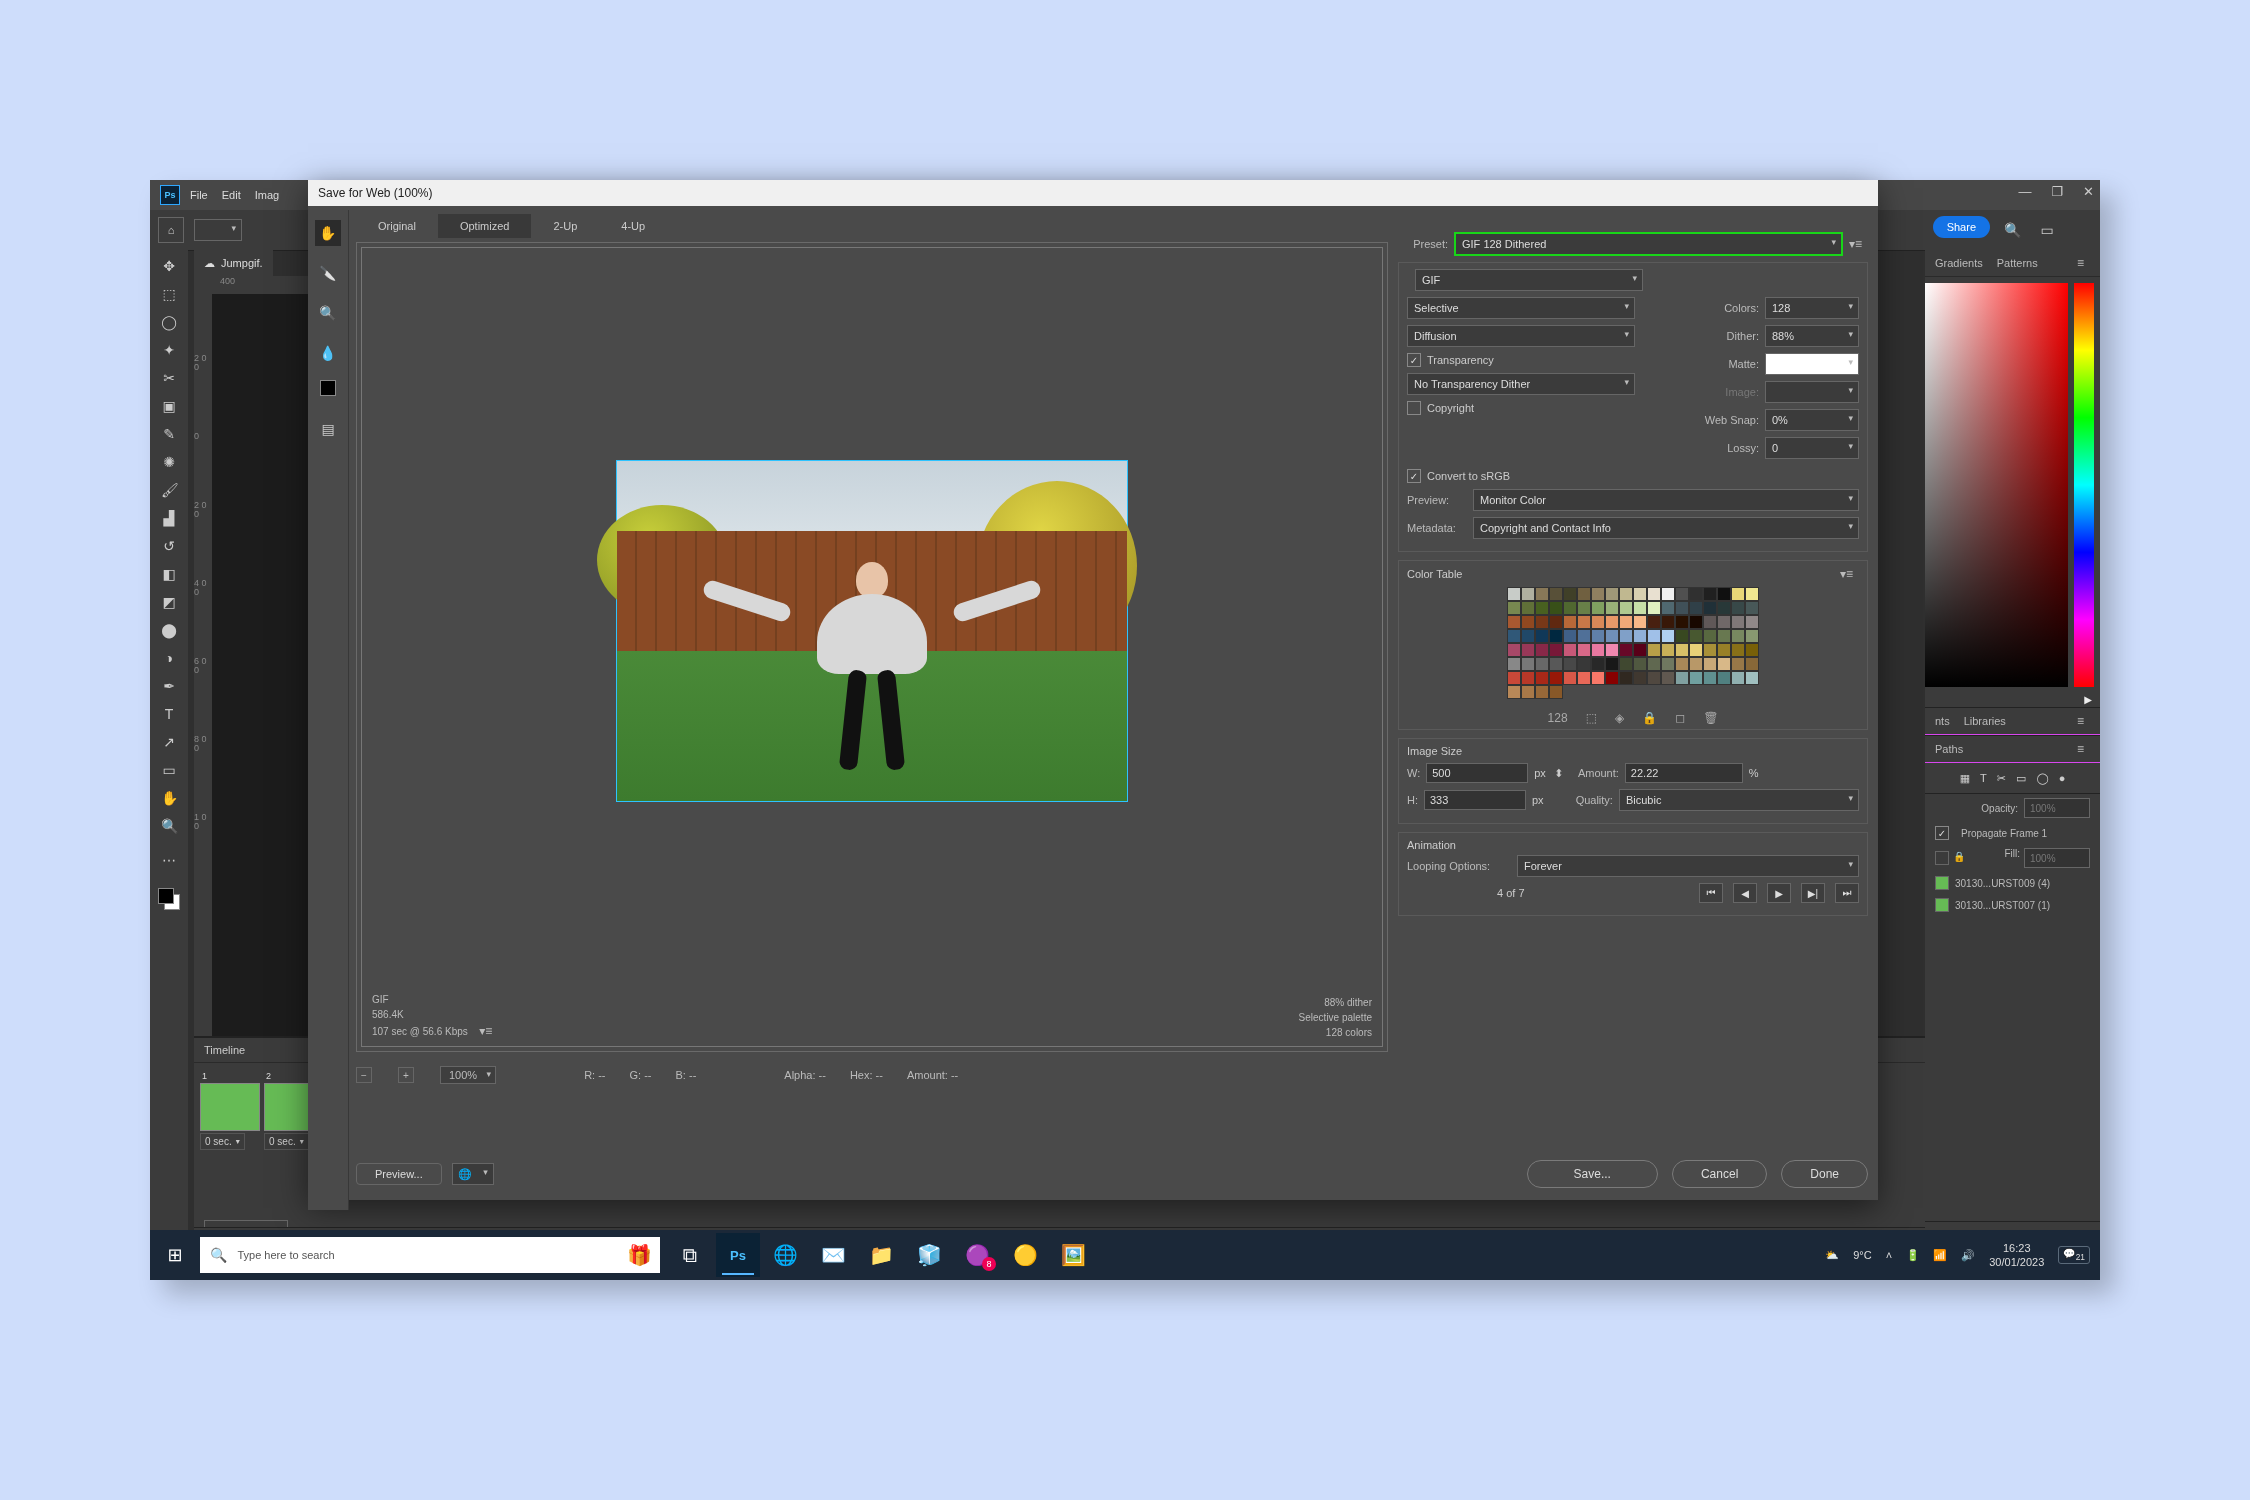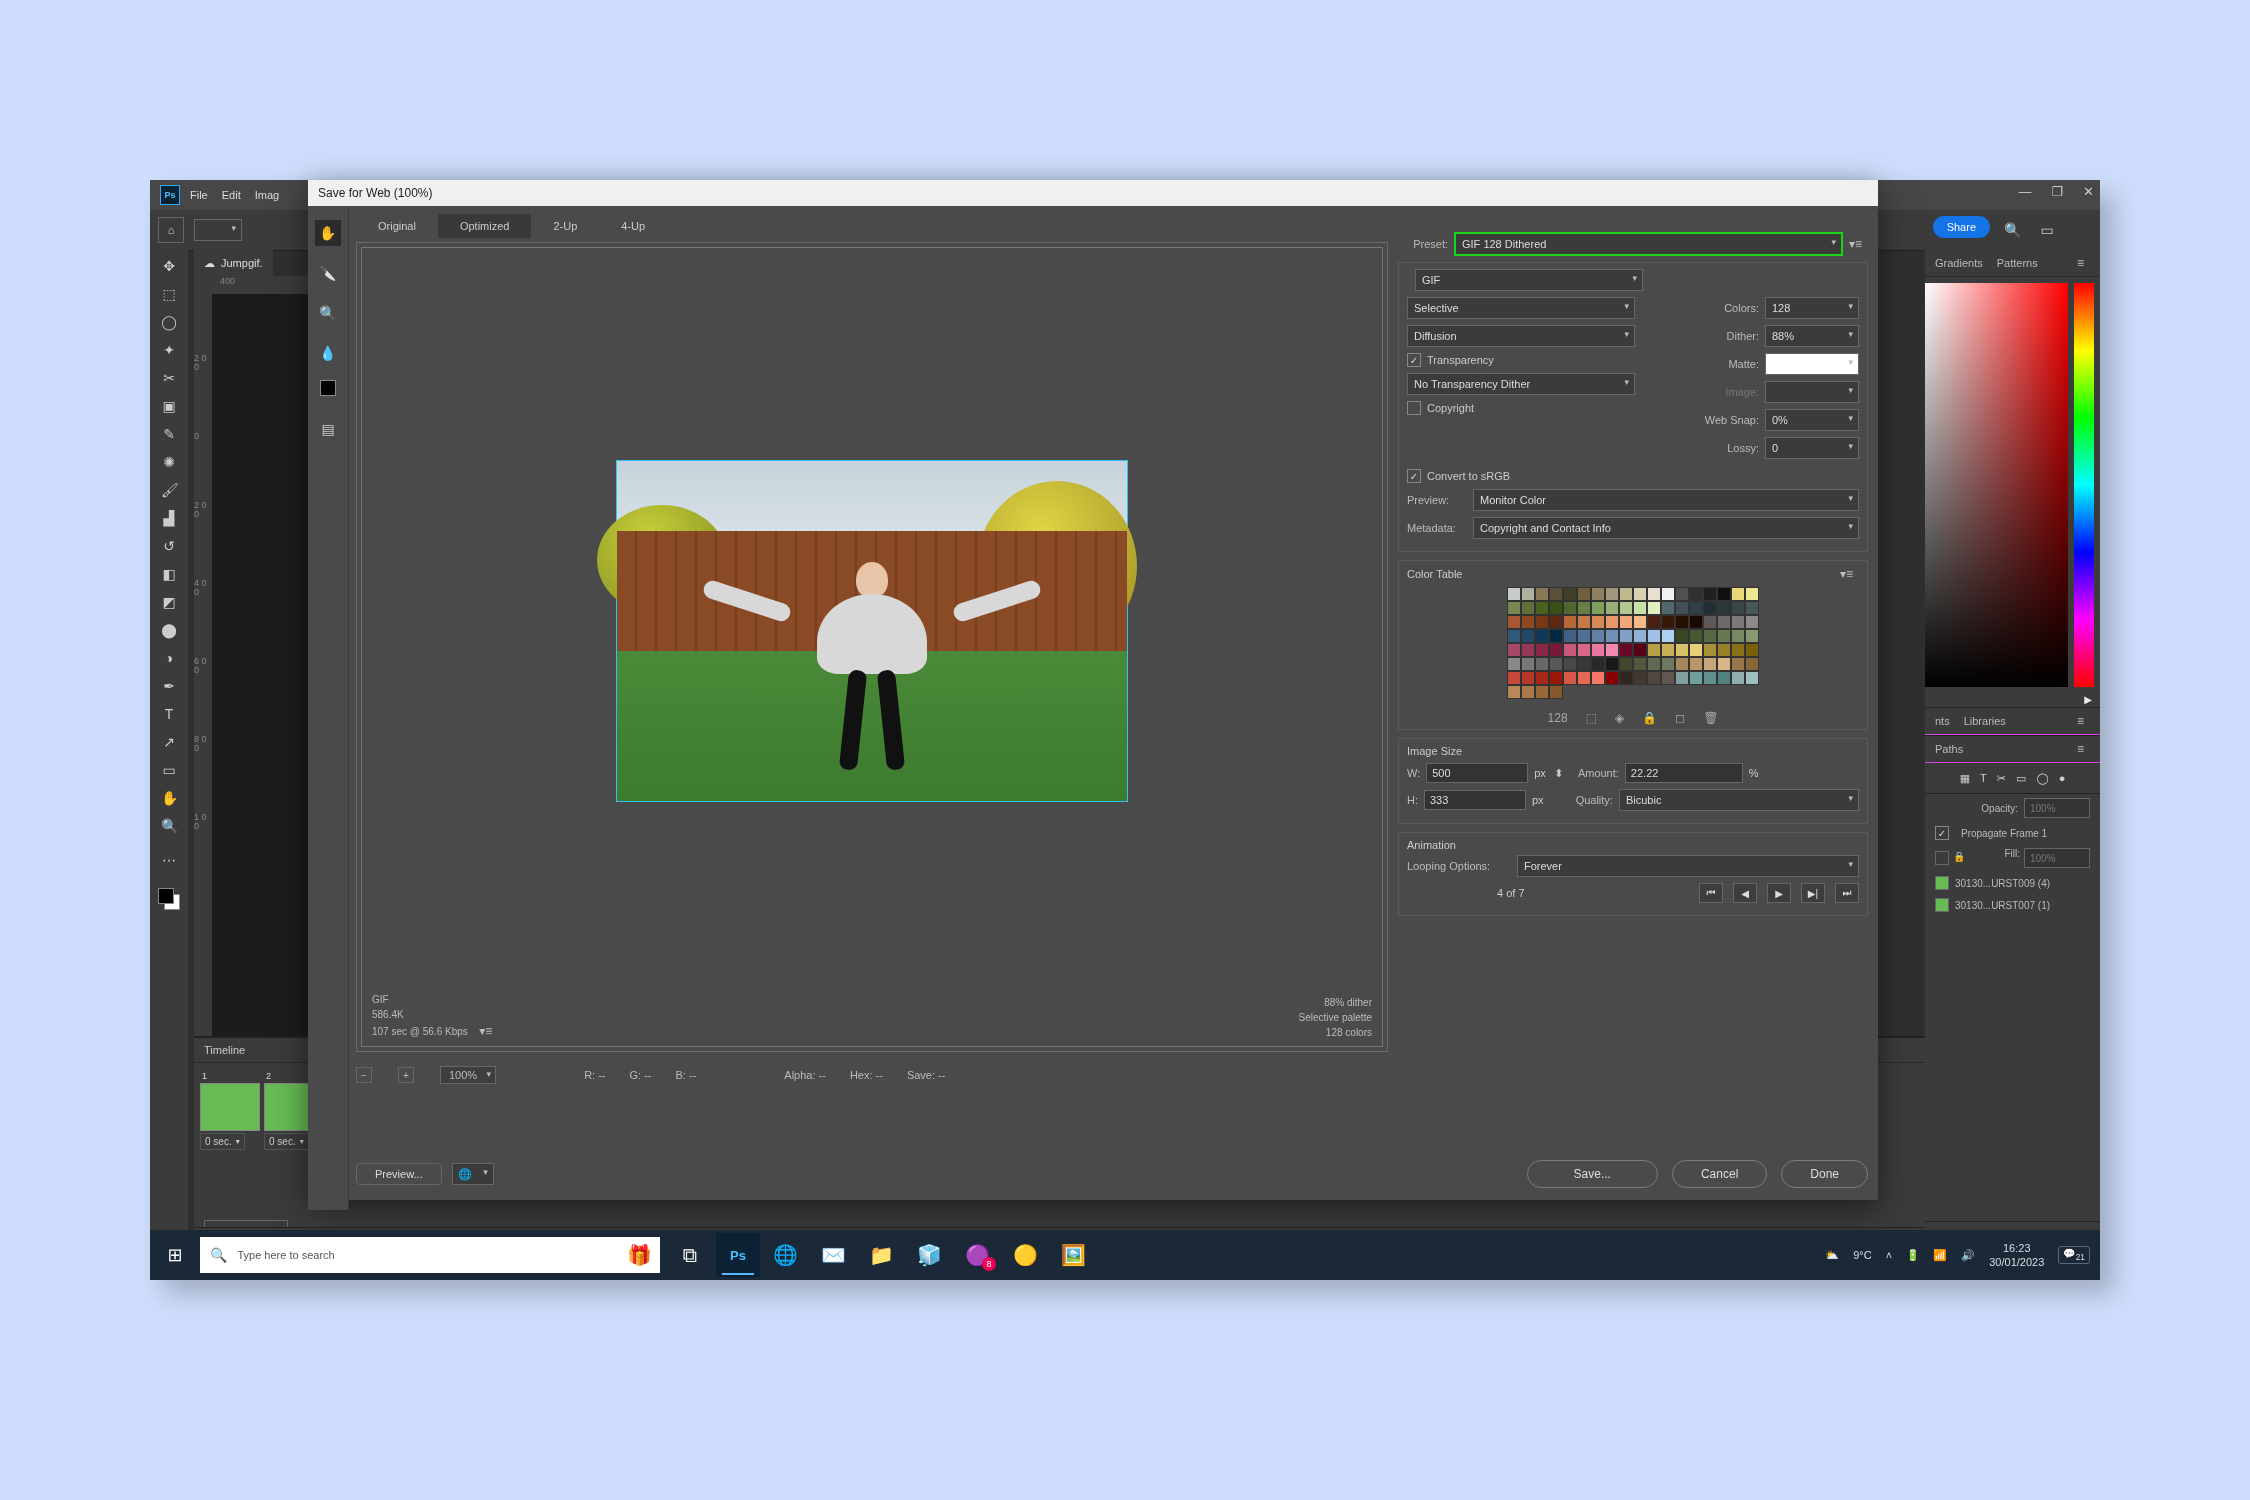--- a/index.html
+++ b/index.html
@@ -342,21 +342,21 @@
           <span class="sq">−</span>
             <span class="sq">+</span>
           <span class="zoombox"><span>100%</span></span>
           <span style="width:40px"></span>
           <span>R: --</span>
           <span>G: --</span>
           <span>B: --</span>
           <span style="width:40px"></span>
           <span>Alpha: --</span>
           <span>Hex: --</span>
-          <span>Save: --</span>
+          <span>Amount: --</span>
         </div>
 
         <div class="opts">
           <div class="row">
             <label style="width:50px" class="lbl-r">Preset:</label>
             <div class="preset-dd">
                 <span>GIF 128 Dithered</span>
               </div>
             <span class="fly">▾≡</span>
           </div>

